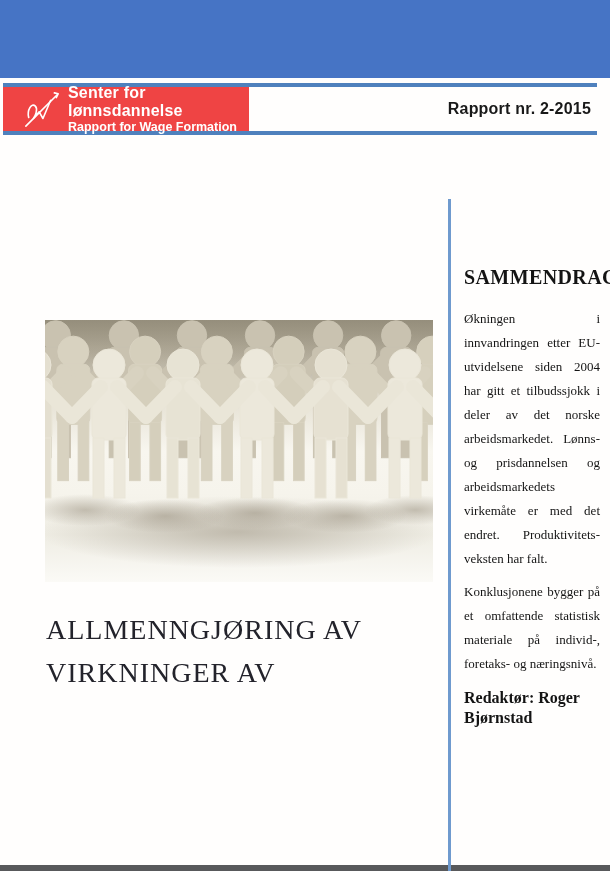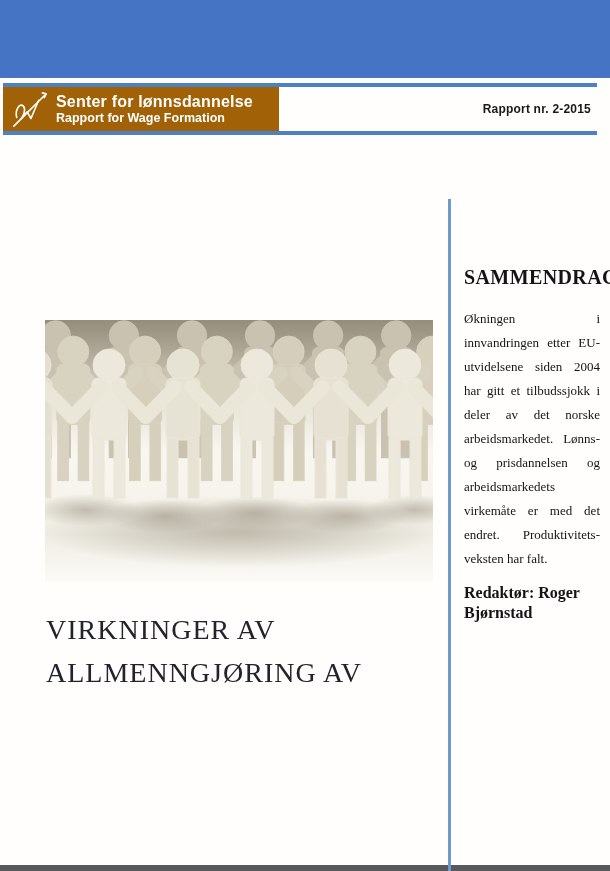--- a/index.html
+++ b/index.html
@@ -12,33 +12,33 @@
   }
   
   .top-banner{
     position:absolute;left:0;top:0;width:610px;height:78px;
     background:#4674c5;
   }
   .rule{position:absolute;left:3px;width:594px;height:4px;background:#4f81bd;}
   .rule-a{top:83px;}
   .rule-b{top:131px;}
   .logo-box{
-    position:absolute;left:3px;top:87px;width:276px;height:44px;
-    background:#a16207;
+    position:absolute;left:3px;top:87px;width:246px;height:44px;
+    background:#ef4444;
     display:flex;align-items:center;gap:7px;
-    box-sizing:border-box;padding-left:8px;
+    box-sizing:border-box;padding-left:20px;
   }
   .logo-icon{width:38px;height:40px;flex:0 0 auto;}
   .logo-text{color:#ffffff;line-height:1.12;}
   .logo-title{font-size:16px;font-weight:bold;letter-spacing:.2px;}
   .logo-sub{font-size:12.5px;font-weight:bold;}
   .report-label{
     position:absolute;right:19px;top:87px;height:44px;
     display:flex;align-items:center;
-    font-size:12px;font-weight:bold;color:#191919;letter-spacing:.2px;
+    font-size:16px;font-weight:bold;color:#191919;letter-spacing:.2px;
   }
   
   .cover-photo{
     position:absolute;left:45px;top:320px;width:388px;height:262px;
     overflow:hidden;
   }
   .cover-photo svg{display:block;width:100%;height:100%;}
   
   .cover-title{
     position:absolute;left:46px;top:608px;width:395px;
@@ -165,27 +165,28 @@
         <use href="#doll" x="64" y="0" fill="#ece8db"></use>
         <use href="#doll" x="138" y="0" fill="#e7e3d4"></use>
         <use href="#doll" x="212" y="0" fill="#ece8db"></use>
         <use href="#doll" x="286" y="0" fill="#e6e1d2"></use>
         <use href="#doll" x="360" y="0" fill="#ece8db"></use>
       </g>
     </svg>
   </div>
 
   <div class="cover-title">
+    <div>ALLMENNGJØRING AV</div>
     <div>VIRKNINGER AV</div>
-    <div>ALLMENNGJØRING AV</div>
   </div>
 
   <div class="v-divider"></div>
 
   <div class="sidebar">
     <h2 class="sidebar-heading">SAMMENDRAG</h2>
     <p>Økningen i innvandringen etter EU-utvidelsene siden 2004 har gitt et tilbudssjokk i deler av det norske arbeidsmarkedet. Lønns- og prisdannelsen og arbeids­markedets virkemåte er med det endret. Produktivitets­veksten har falt.</p>
+    <p>Konklusjonene bygger på et omfattende statistisk mate­riale på individ-, foretaks- og næringsnivå.</p>
     <div class="editor">Redaktør: Roger Bjørnstad</div>
   </div>
 
   <div class="footer-bar"></div>
 
 </div>
 
 </body></html>

